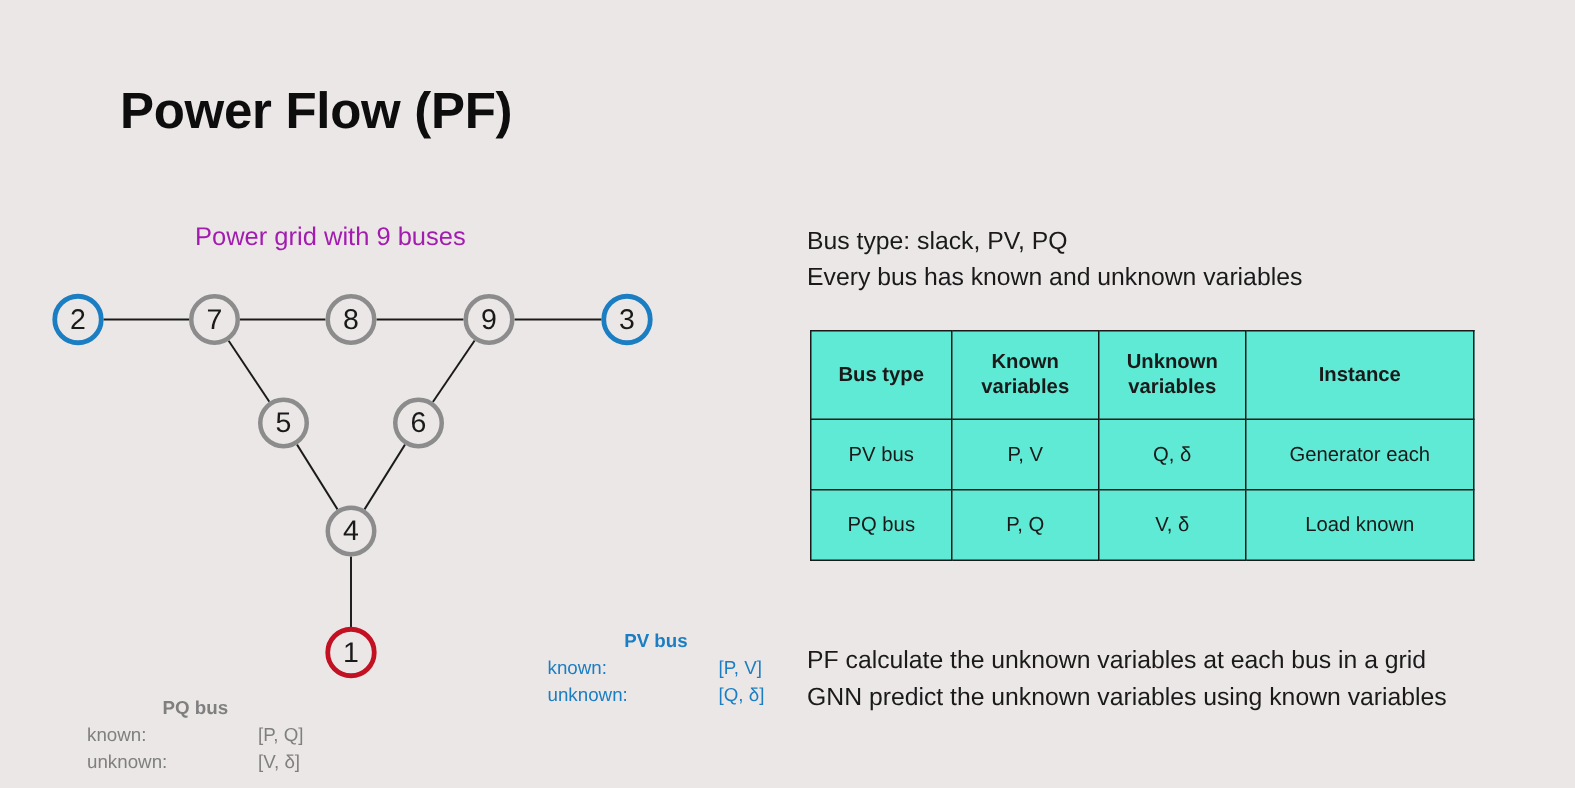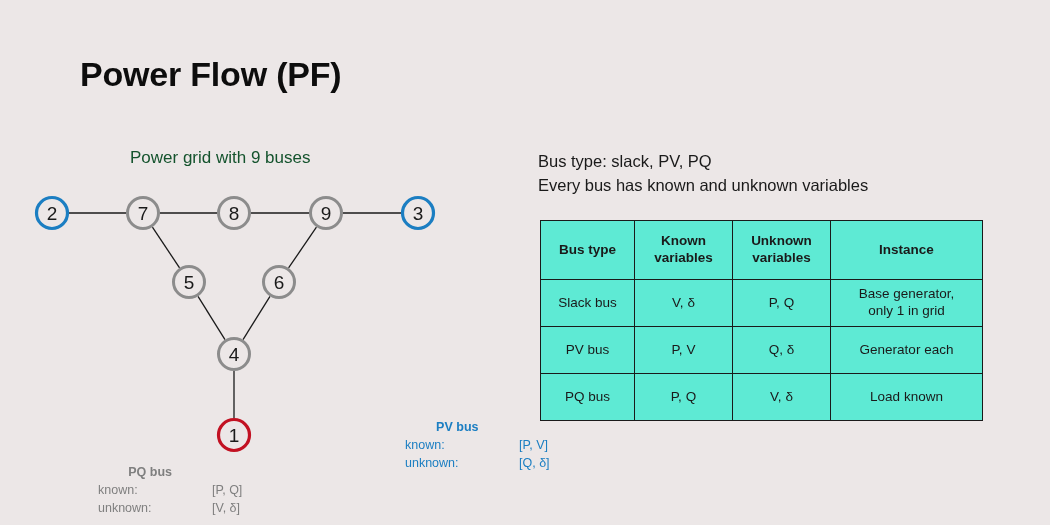--- a/index.html
+++ b/index.html
@@ -33,21 +33,21 @@
     letter-spacing: -0.2px;
     white-space: nowrap;
   }
 
   
   #graph-caption {
     position: absolute;
     left: 130px;
     top: 148px;
     font-size: 17px;
-    color: #14532d;
+    color: #a21caf;
     white-space: nowrap;
   }
 
   #graph-area {
     position: absolute;
     left: 0px;
     top: 175px;
     width: 520px;
     height: 310px;
   }
@@ -74,21 +74,21 @@
     white-space: nowrap;
   }
   .annot .annot-title {
     font-weight: bold;
     display: block;
     text-align: center;
   }
   .annot .annot-row {
     display: block;
   }
-  .annot .k-lbl { display: inline-block; width: 66px; margin-left: 40px; }
+  .annot .k-lbl { display: inline-block; width: 66px; }
   .annot .k-val { display: inline-block; padding-left: 48px; }
 
   #annot-pq {
     left: 58px;
     top: 288px;
     color: #7f7f7f;
   }
   #annot-pv {
     left: 365px;
     top: 243px;
@@ -238,34 +238,32 @@
         </th>
         <th>
           <span>Unknown</span><br>
           <span>variables</span>
         </th>
         <th>Instance</th>
       </tr>
     </thead>
     <tbody id="bus-table-body">
         <tr>
-          <td>Slack bus</td>
-          <td>V, δ</td>
-          <td>P, Q</td>
-          <td><span>Base generator,</span><br><span>only 1 in grid</span></td>
-        </tr>
-        <tr>
           <td>PV bus</td>
           <td>P, V</td>
           <td>Q, δ</td>
           <td>Generator each</td>
         </tr>
         <tr>
           <td>PQ bus</td>
           <td>P, Q</td>
           <td>V, δ</td>
           <td>Load known</td>
         </tr>
       </tbody>
   </table>
 
+  <div id="summary-lines">
+    <span>PF calculate the unknown variables at each bus in a grid</span>
+    <span>GNN predict the unknown variables using known variables</span>
+  </div>
 
 </div>
 
 </body></html>

